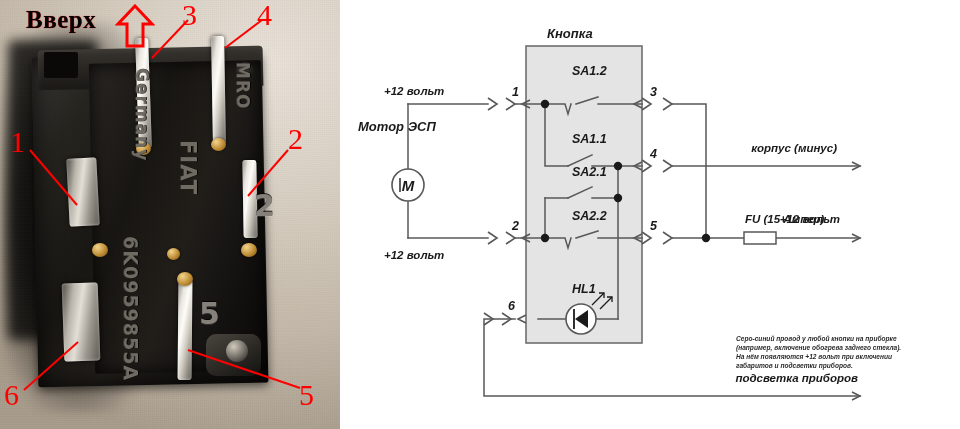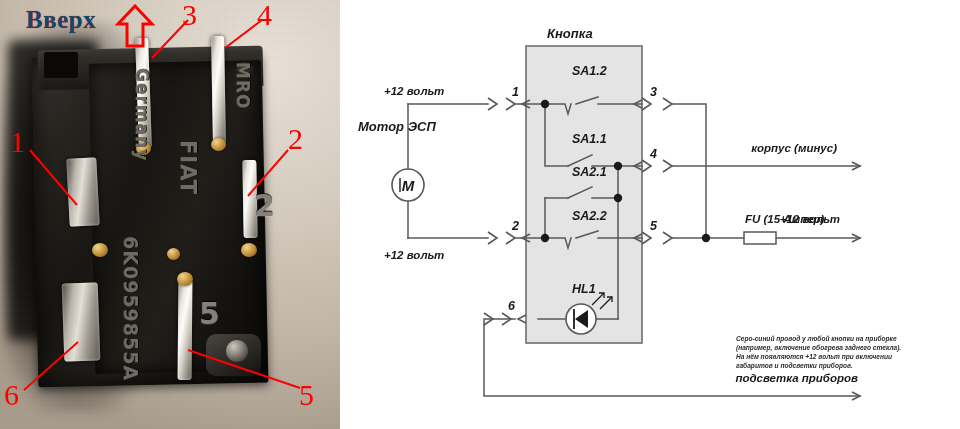--- a/index.html
+++ b/index.html
@@ -46,21 +46,21 @@
   .blade.dark{background:linear-gradient(100deg,#4a4740 0%,#b9b4aa 25%,#e3dfd6 45%,#9c978e 70%,#5b5852 100%);}
   .solder{position:absolute;border-radius:50%;
     background:radial-gradient(circle at 35% 30%, #f3d48a, #b8862f 60%, #6b4c16 100%);
     box-shadow:0 0 3px rgba(0,0,0,.6);}
 
   .emboss{position:absolute;color:#6f6a62;font-family:"DejaVu Sans",sans-serif;
     font-weight:700;letter-spacing:1px;
     text-shadow:0 1px 0 rgba(255,255,255,.13), 0 -1px 0 rgba(0,0,0,.8);}
 
   
-  .red{position:absolute;color:#0c4a6e;font-family:"Liberation Serif",serif;}
+  .red{position:absolute;color:#000000;font-family:"Liberation Serif",serif;}
   .vverh{left:26px;top:6px;font-size:25px;font-weight:700;letter-spacing:.5px;
     text-shadow:0 0 1px #fe0000;}
   .num{font-family:"Liberation Serif",serif;font-size:30px;color:#fe0000;}
   .uparrow{position:absolute;left:115px;top:4px;width:40px;height:44px;}
 
   
   #sch{position:absolute;left:340px;top:0;width:620px;height:429px;background:#fff;}
   #sch svg{display:block;}
   .stitle{font-family:"Liberation Sans",sans-serif;font-style:italic;font-weight:700;}
 </style>

